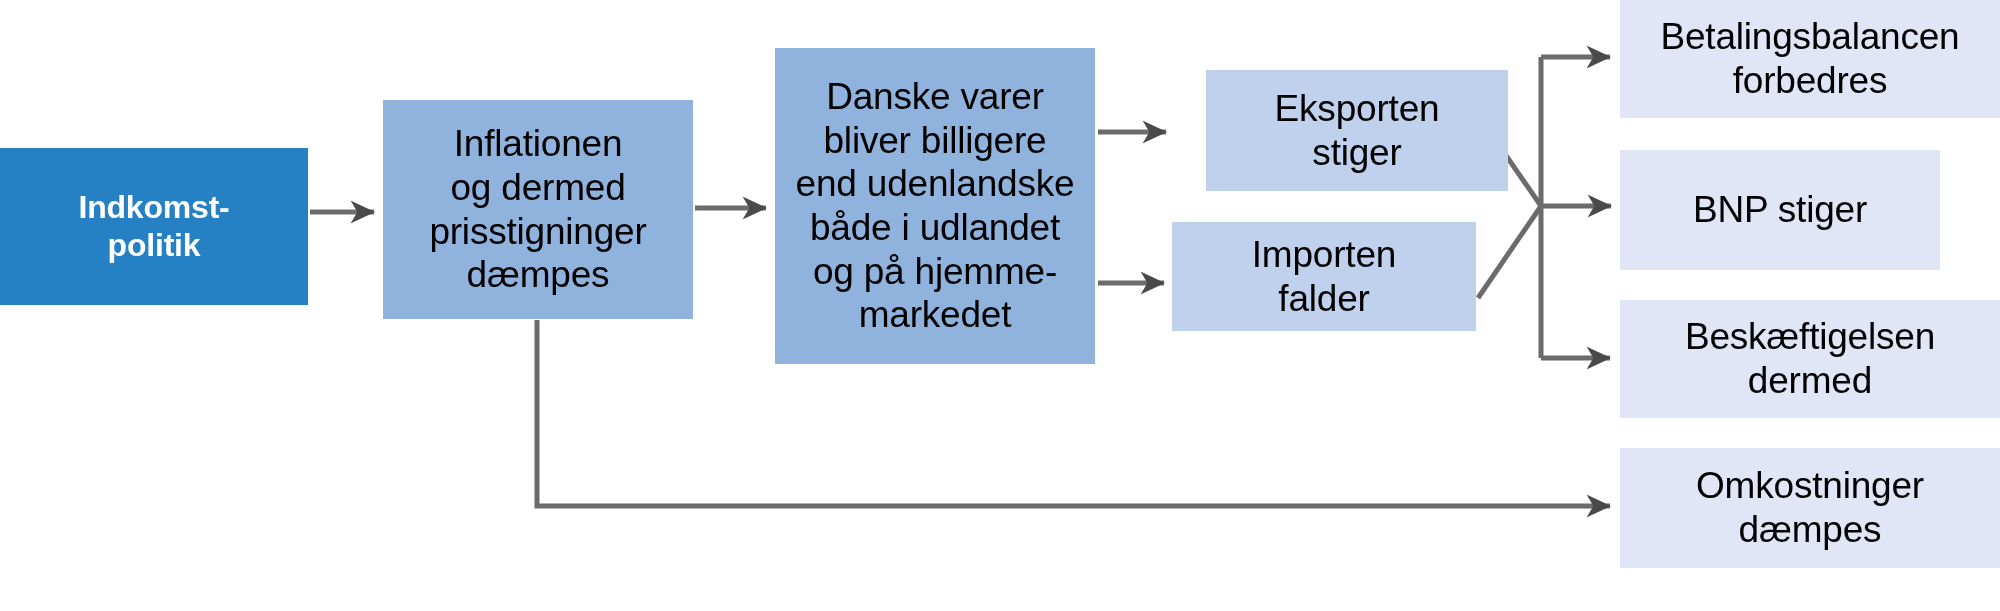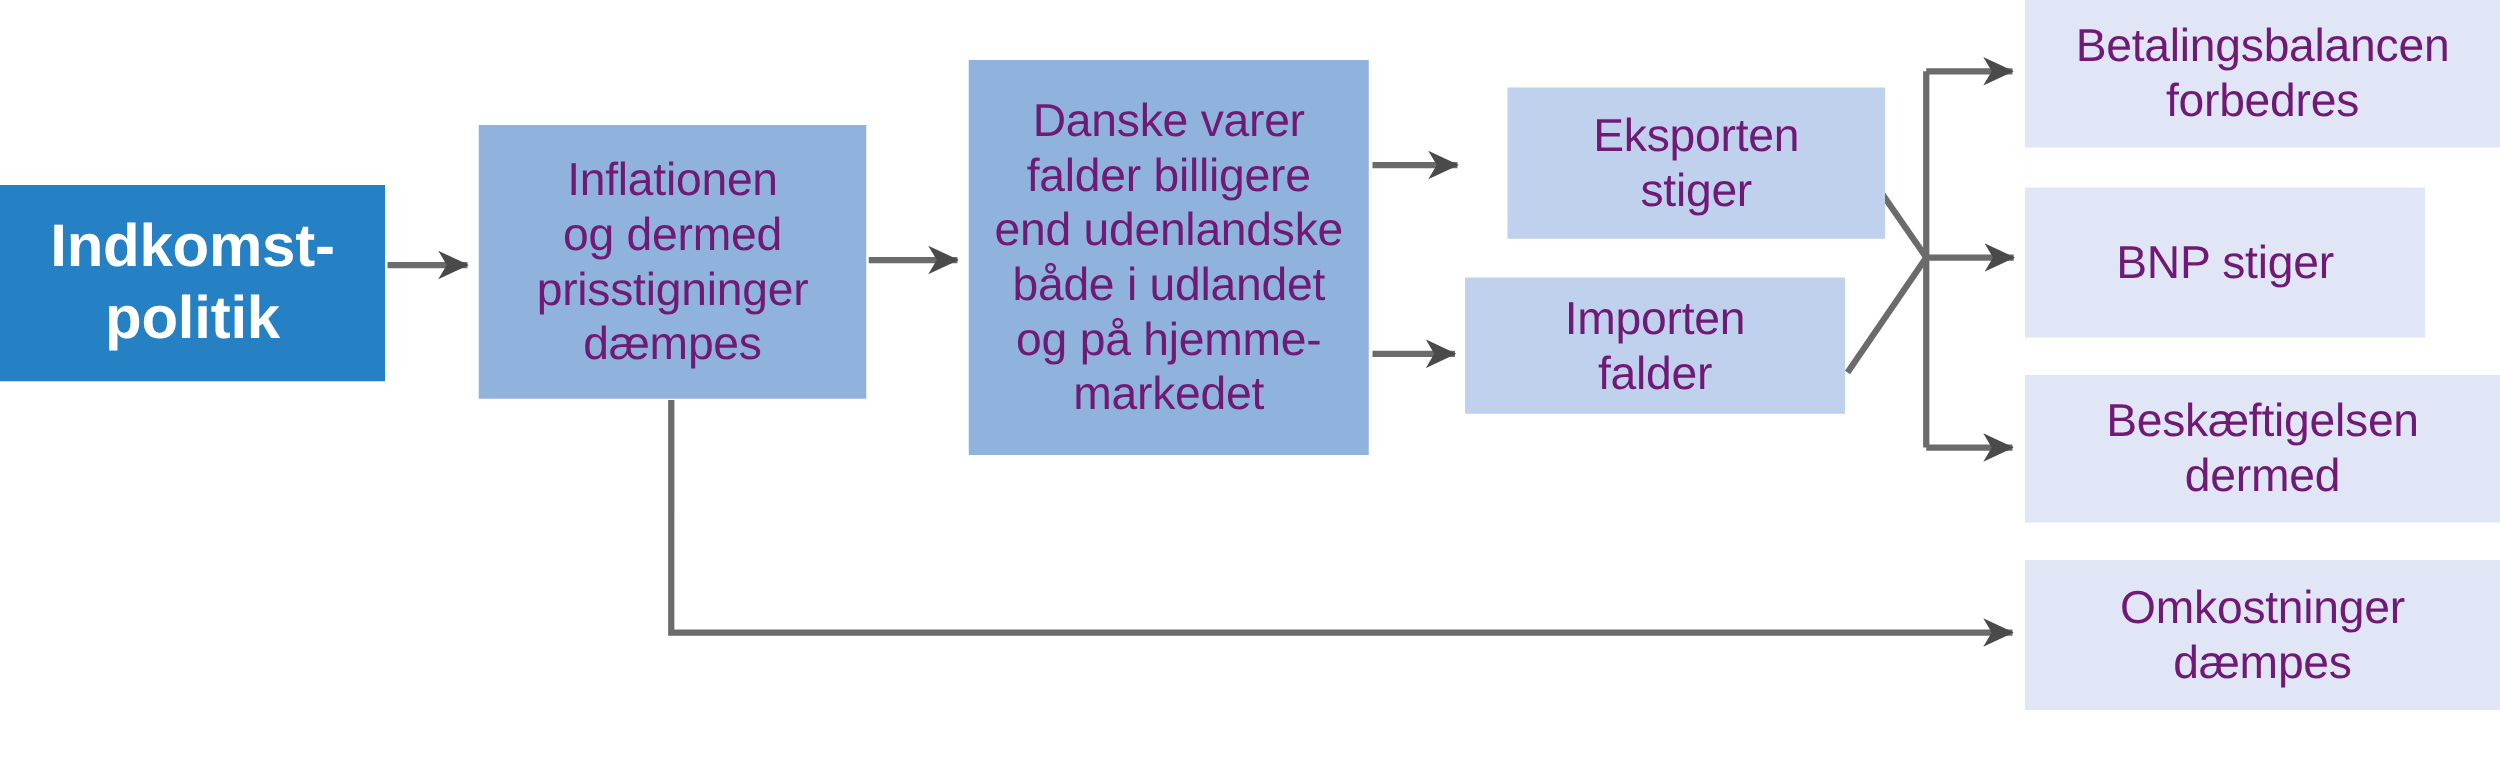--- a/index.html
+++ b/index.html
@@ -15,21 +15,21 @@
     font-family: "Liberation Sans", sans-serif;
     overflow: hidden;
   }
   .node {
     position: absolute;
     display: flex;
     align-items: center;
     justify-content: center;
     text-align: center;
     box-sizing: border-box;
-    color: #701a75;
+    color: #000000;
     line-height: 1.18;
     white-space: pre-line;
     letter-spacing: -0.2px;
   }
   .node.primary {
     background: #2581C4;
     color: #ffffff;
     font-weight: bold;
   }
   .node.mid {
@@ -81,30 +81,30 @@
       <line x1="1541" y1="57" x2="1610" y2="57" marker-end="url(#ah)"></line>
 
       <line x1="1541" y1="206" x2="1611" y2="206" marker-end="url(#ah)"></line>
 
       <line x1="1541" y1="358" x2="1610" y2="358" marker-end="url(#ah)"></line>
 
       <path d="M 537 320 L 537 506 L 1610 506" marker-end="url(#ah)"></path>
     </g>
   </svg>
 
-  <div class="node primary" style="left:0px; top:148px; width:308px; height:157px; font-size:48px;">Indkomst-
+  <div class="node primary" style="left:0px; top:148px; width:308px; height:157px; font-size:32px;">Indkomst-
 politik</div>
 
   <div class="node mid" style="left:383px; top:100px; width:310px; height:219px; font-size:37px;">Inflationen
 og dermed
 prisstigninger
 dæmpes</div>
 
   <div class="node mid" style="left:775px; top:48px; width:320px; height:316px; font-size:37px;">Danske varer
-falder billigere
+bliver billigere
 end udenlandske
 både i udlandet
 og på hjemme-
 markedet</div>
 
   <div class="node sub" style="left:1206px; top:70px; width:302px; height:121px; font-size:37px;">Eksporten
 stiger</div>
 
   <div class="node sub" style="left:1172px; top:222px; width:304px; height:109px; font-size:37px;">Importen
 falder</div>

